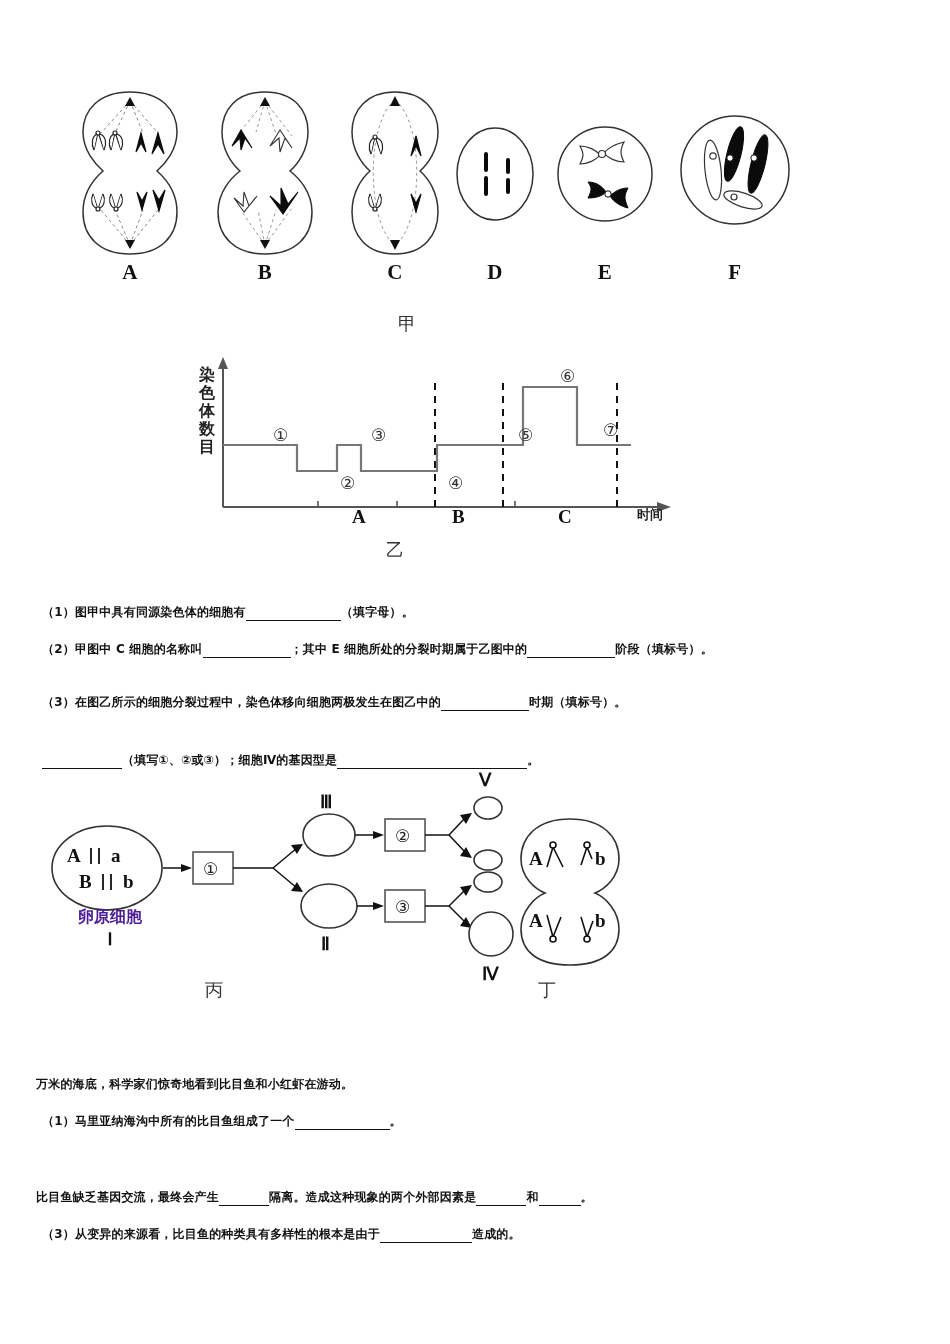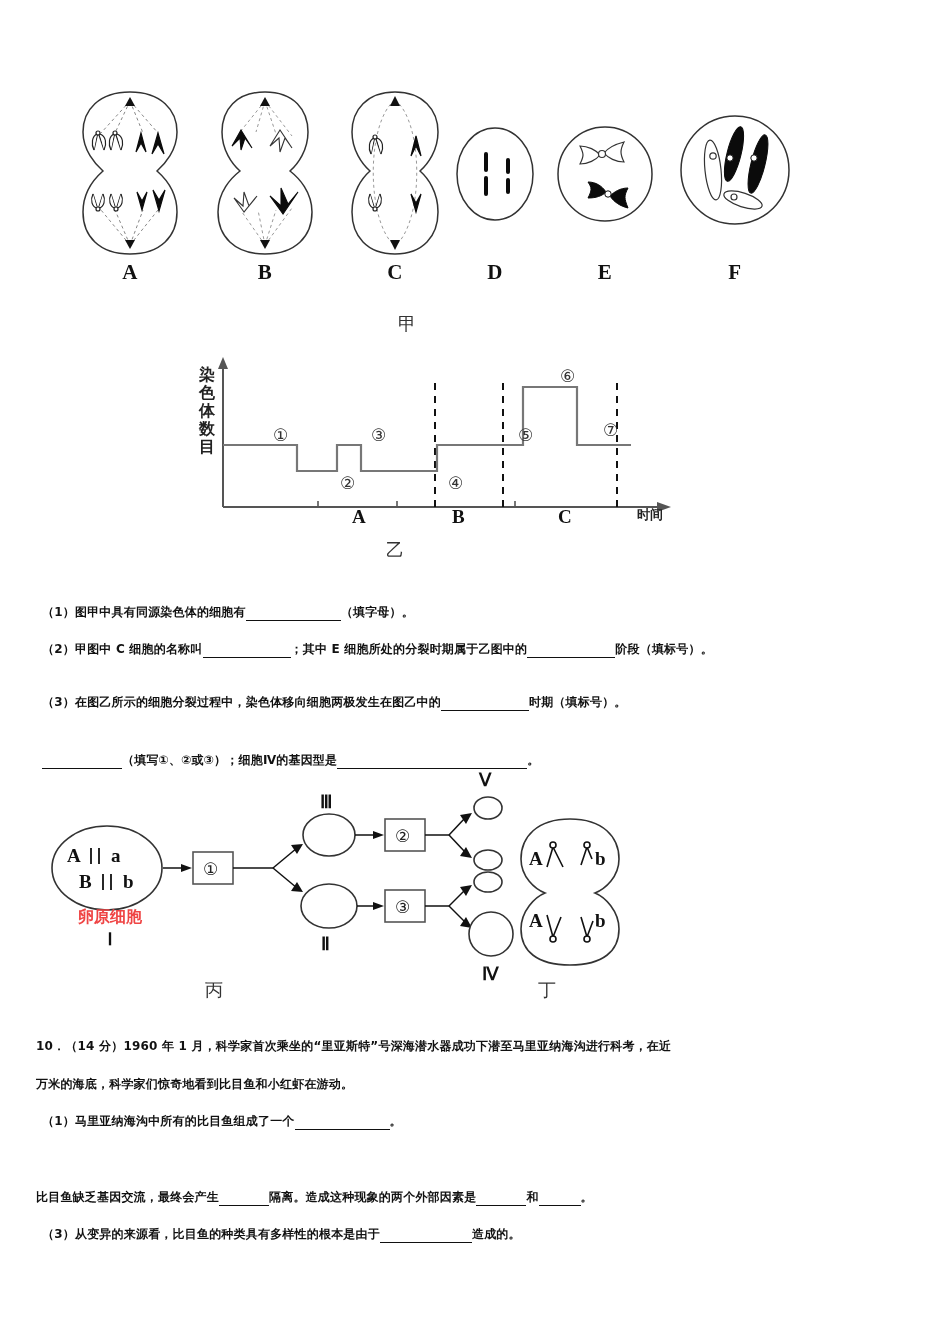--- a/index.html
+++ b/index.html
@@ -458,21 +458,21 @@
         <line x1="380" y1="116" x2="404" y2="116"></line>
         <line x1="404" y1="116" x2="420" y2="100"></line>
         <line x1="404" y1="116" x2="420" y2="132"></line>
       </g>
       <polygon points="427,95 415,97 421,106" fill="#111"></polygon>
       <polygon points="427,138 415,136 421,127" fill="#111"></polygon>
       <ellipse cx="443" cy="92" rx="14" ry="10" fill="#fff" stroke="#333" stroke-width="1.6"></ellipse>
       <circle cx="446" cy="144" r="22" fill="#fff" stroke="#333" stroke-width="1.6"></circle>
       <text x="437" y="190" font-family="Liberation Serif, serif" font-size="18" font-weight="bold" fill="#111">Ⅳ</text>
     </svg>
-    <div style="position:absolute; left:10px; top:117px; font-family:'DejaVu Sans',sans-serif; font-size:16px; font-weight:bold; color:#ef4444; text-align:center; width:110px;">卵原细胞</div>
+    <div style="position:absolute; left:10px; top:117px; font-family:'DejaVu Sans',sans-serif; font-size:16px; font-weight:bold; color:#4c1d95; text-align:center; width:110px;">卵原细胞</div>
     <div style="position:absolute; left:10px; top:139px; width:110px; text-align:center; font-family:'Liberation Serif',serif; font-size:17px; font-weight:bold; color:#111;">Ⅰ</div>
   </div>
   <div class="bing-label">丙</div>
 
   <div id="fig-ding">
     <svg width="150" height="150" viewBox="0 0 150 150">
       <path d="M75 4 C 108 4 124 22 124 44 C 124 62 110 74 100 78 C 110 82 124 96 124 114
                C 124 136 108 150 75 150 C 42 150 26 136 26 114 C 26 96 40 82 50 78
                C 40 74 26 62 26 44 C 26 22 42 4 75 4 Z" fill="#fff" stroke="#333" stroke-width="1.6"></path>
       <g font-family="Liberation Serif, serif" font-size="19" font-weight="bold" fill="#111">
@@ -490,23 +490,20 @@
       <g stroke="#111" stroke-width="1.6" fill="none">
         <path d="M58 122 L 52 100 M58 122 L 66 102"></path>
         <circle cx="58" cy="124" r="3" fill="#fff"></circle>
         <path d="M92 122 L 86 102 M92 122 L 98 106"></path>
         <circle cx="92" cy="124" r="3" fill="#fff"></circle>
       </g>
     </svg>
   </div>
   <div class="ding-label">丁</div>
 
-  <div class="qline" style="left:36px; top:1038px;">
-    <span>10．</span><span>（14 分）</span><span>1960 年 1 月，科学家首次乘坐的“里亚斯特”号深海潜水器成功下潜至马里亚纳海沟进行科考，在近</span>
-  </div>
   <div class="qline" style="left:36px; top:1076px;">
     <span>万米的海底，科学家们惊奇地看到比目鱼和小红虾在游动。</span>
   </div>
 
   <div class="qline" style="left:42px; top:1113px;">
     <span>（1）</span><span>马里亚纳海沟中所有的比目鱼组成了一个</span><span class="blank" style="width:95px;"></span><span>。</span>
   </div>
 
   <div class="qline" style="left:36px; top:1189px;">
     <span>比目鱼缺乏基因交流，最终会产生</span><span class="blank" style="width:50px;"></span><span>隔离。造成这种现象的两个外部因素是</span><span class="blank" style="width:50px;"></span><span>和</span><span class="blank" style="width:42px;"></span><span>。</span>

